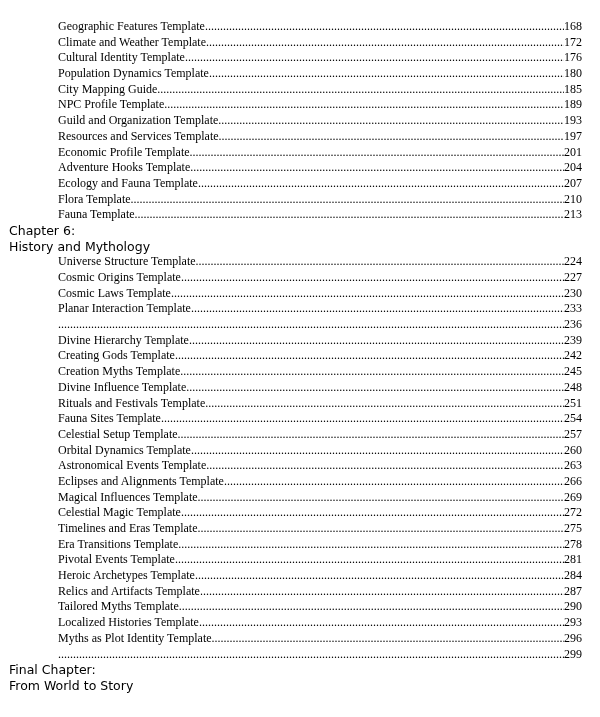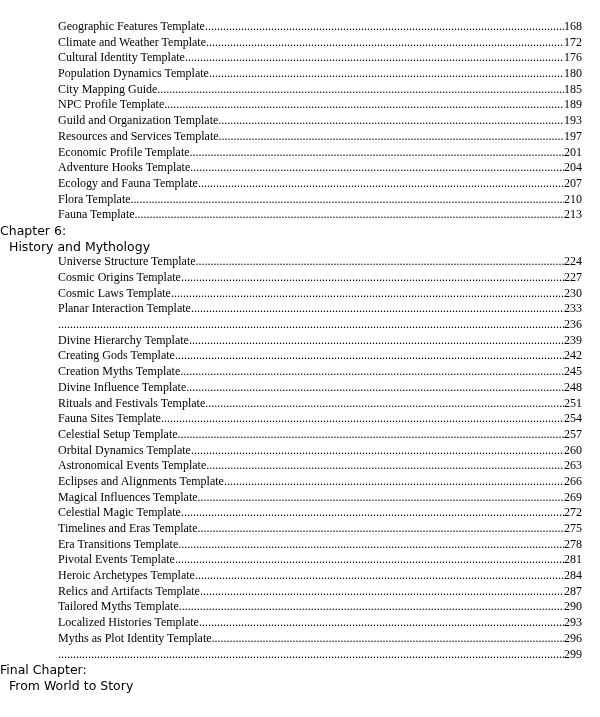--- a/index.html
+++ b/index.html
@@ -28,21 +28,21 @@
       white-space: nowrap;
       overflow: hidden;
     }
     .row.entry {
       padding-left: 58px;
       width: 524px;
       font-family: "Liberation Serif", "DejaVu Serif", serif;
       font-size: 12px;
     }
     .row.chapter-label {
-      padding-left: 0;
+      padding-left: 9px;
       font-family: "DejaVu Sans", "Liberation Sans", sans-serif;
       font-size: 12.5px;
       align-items: center;
     }
     .row.chapter-title {
       padding-left: 9px;
       width: 573px;
       font-family: "DejaVu Sans", "Liberation Sans", sans-serif;
       font-size: 12.5px;
       flex-direction: column;

